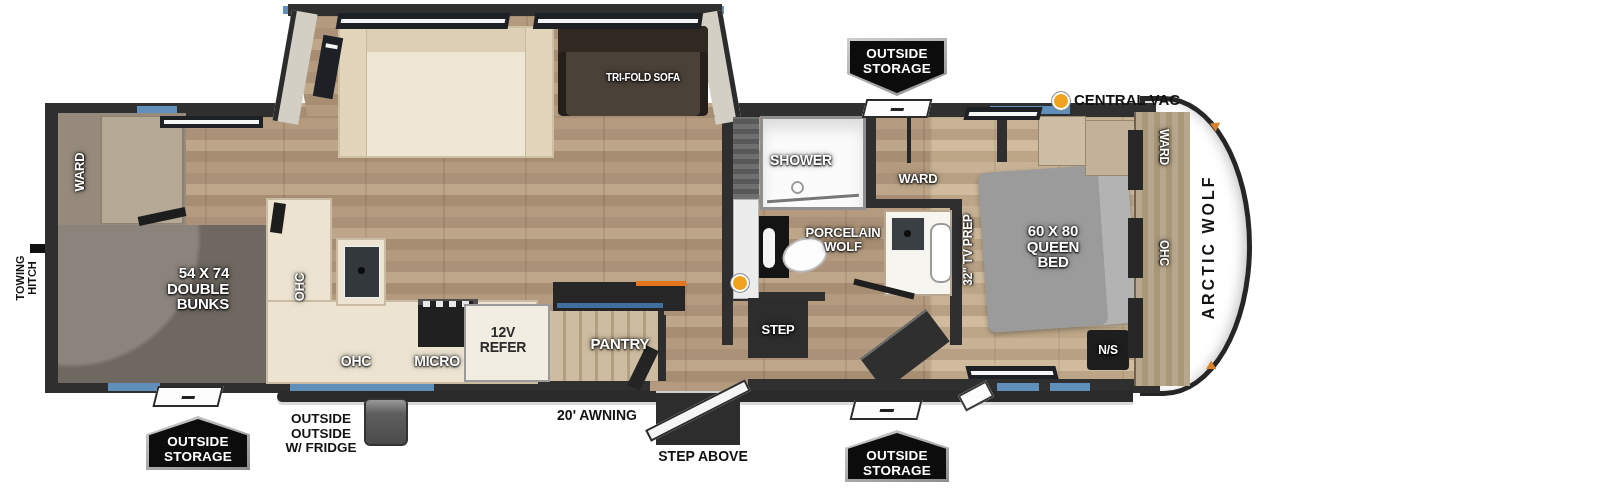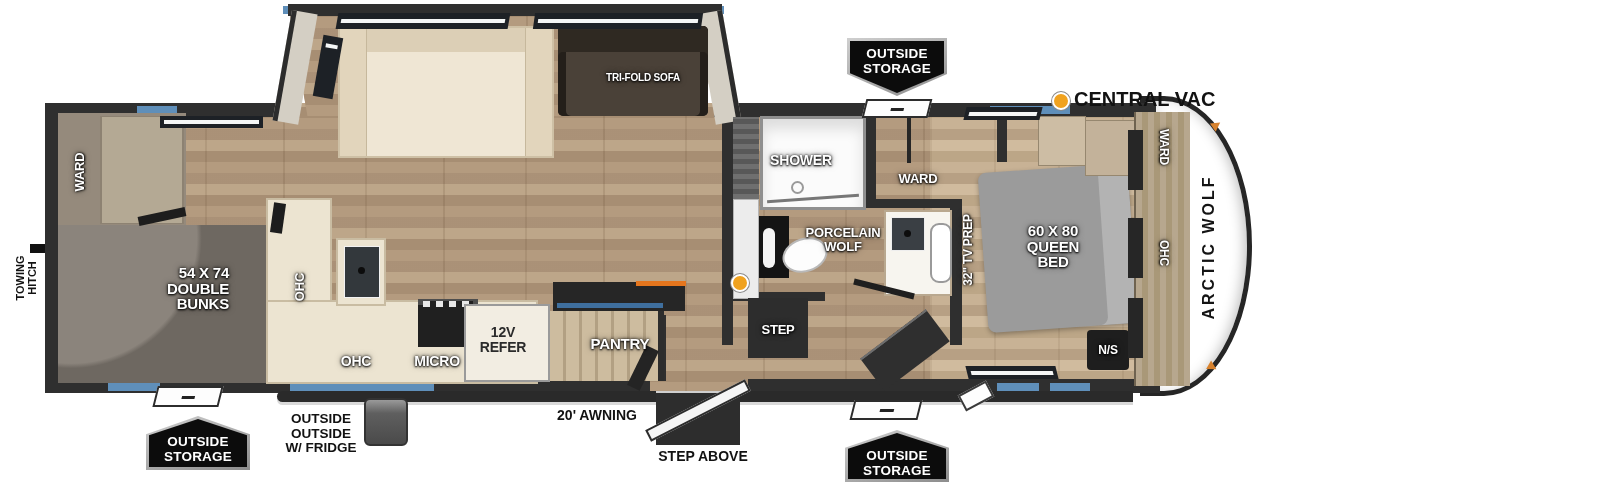--- a/index.html
+++ b/index.html
@@ -221,21 +221,21 @@
   <div class="lbl vertcw" style="left:1164px;top:147px;font-size:12px;">WARD</div>
   <div class="lbl vertcw" style="left:1164px;top:253px;font-size:12px;">OHC</div>
   <div class="win" style="left:965px;top:107px;width:76px;height:13px;transform:skewX(-14deg);">
       <i></i>
     </div>
   <div class="win" style="left:967px;top:366px;width:90px;height:13px;transform:skewX(14deg);">
       <i></i>
     </div>
 
   <div class="odot" style="left:1052px;top:92px;"></div>
-  <div class="dark" style="left:1074px;top:100px;font-size:20px;transform:translate(0,-50%);">CENTRAL VAC</div>
+  <div class="dark" style="left:1074px;top:100px;font-size:15px;transform:translate(0,-50%);">CENTRAL VAC</div>
 
   <div class="badge clip-dn" style="left:847px;top:38px;width:100px;height:58px;">
     <div class="bg"></div>
     <div class="in">
       <span>OUTSIDE</span>
       <span>STORAGE</span>
     </div>
   </div>
   <div class="flap" style="left:864px;top:99px;width:62px;height:15px;transform:skewX(-14deg);">
       <i></i>

